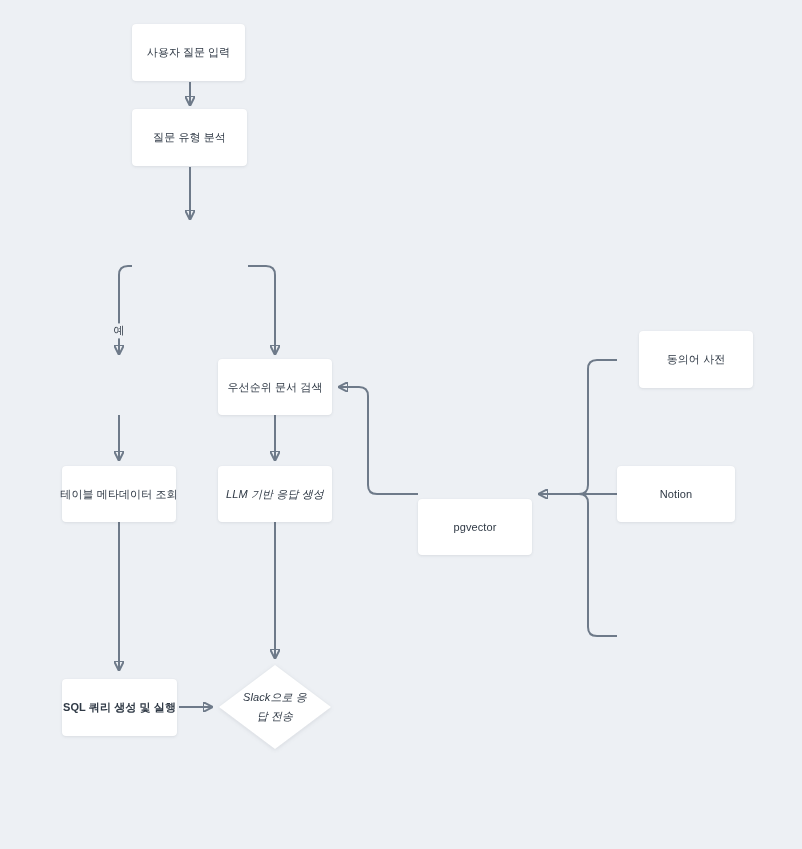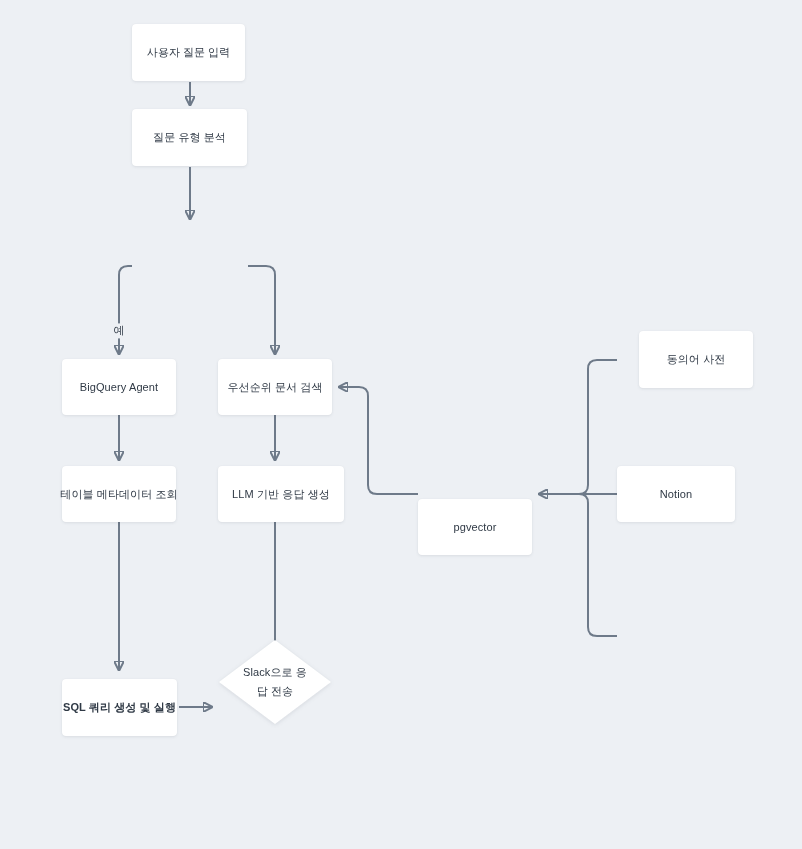--- a/index.html
+++ b/index.html
@@ -104,53 +104,50 @@
     <span class="node-label">사용자 질문 입력</span>
   </div>
 
   <div class="node rect" style="left:132px; top:109px; width:115px; height:57px;">
     <span class="node-label">질문 유형 분석</span>
   </div>
 
 
   <div class="edge-label" style="left:119px; top:331px;">예</div>
 
-  <div class="node rect" style="left:62px; top:359px; width:114px; height:56px;">
-    <span class="node-label">BigQuery Agent</span>
-  </div>
 
   <div class="node rect" style="left:218px; top:359px; width:114px; height:56px;">
     <span class="node-label">우선순위 문서 검색</span>
   </div>
 
   <div class="node rect" style="left:62px; top:466px; width:114px; height:56px;">
     <span class="node-label">테이블 메타데이터 조회</span>
   </div>
 
-  <div class="node rect" style="left:218px; top:466px; width:126px; height:56px;">
+  <div class="node rect" style="left:218px; top:466px; width:114px; height:56px;font-style:italic;">
     <span class="node-label">LLM 기반 응답 생성</span>
   </div>
 
   <div class="node rect" style="left:418px; top:466px; width:114px; height:56px;margin-top:33px;">
     <span class="node-label">pgvector</span>
   </div>
 
   <div class="node rect" style="left:617px; top:331px; width:114px; height:57px;margin-left:22px;">
     <span class="node-label">동의어 사전</span>
   </div>
 
   <div class="node rect" style="left:617px; top:466px; width:118px; height:56px;">
     <span class="node-label">Notion</span>
   </div>
 
 
   <div class="node rect" style="left:62px; top:679px; width:115px; height:57px;font-weight:bold;">
     <span class="node-label">SQL 쿼리 생성 및 실행</span>
   </div>
 
-  <div class="node diamond" style="left:219px; top:640px; width:112px; height:84px;">
+  <div class="node diamond" style="left:219px; top:665px; width:112px; height:84px;font-style:italic;">
     <svg class="diamond-svg" viewBox="0 0 100 100" preserveAspectRatio="none">
       <polygon points="50,0 100,50 50,100 0,50"></polygon>
     </svg>
     <span class="node-label diamond-label" style="width:66px;">Slack으로 응답 전송</span>
   </div>
 
 </div>
 
 </body></html>

